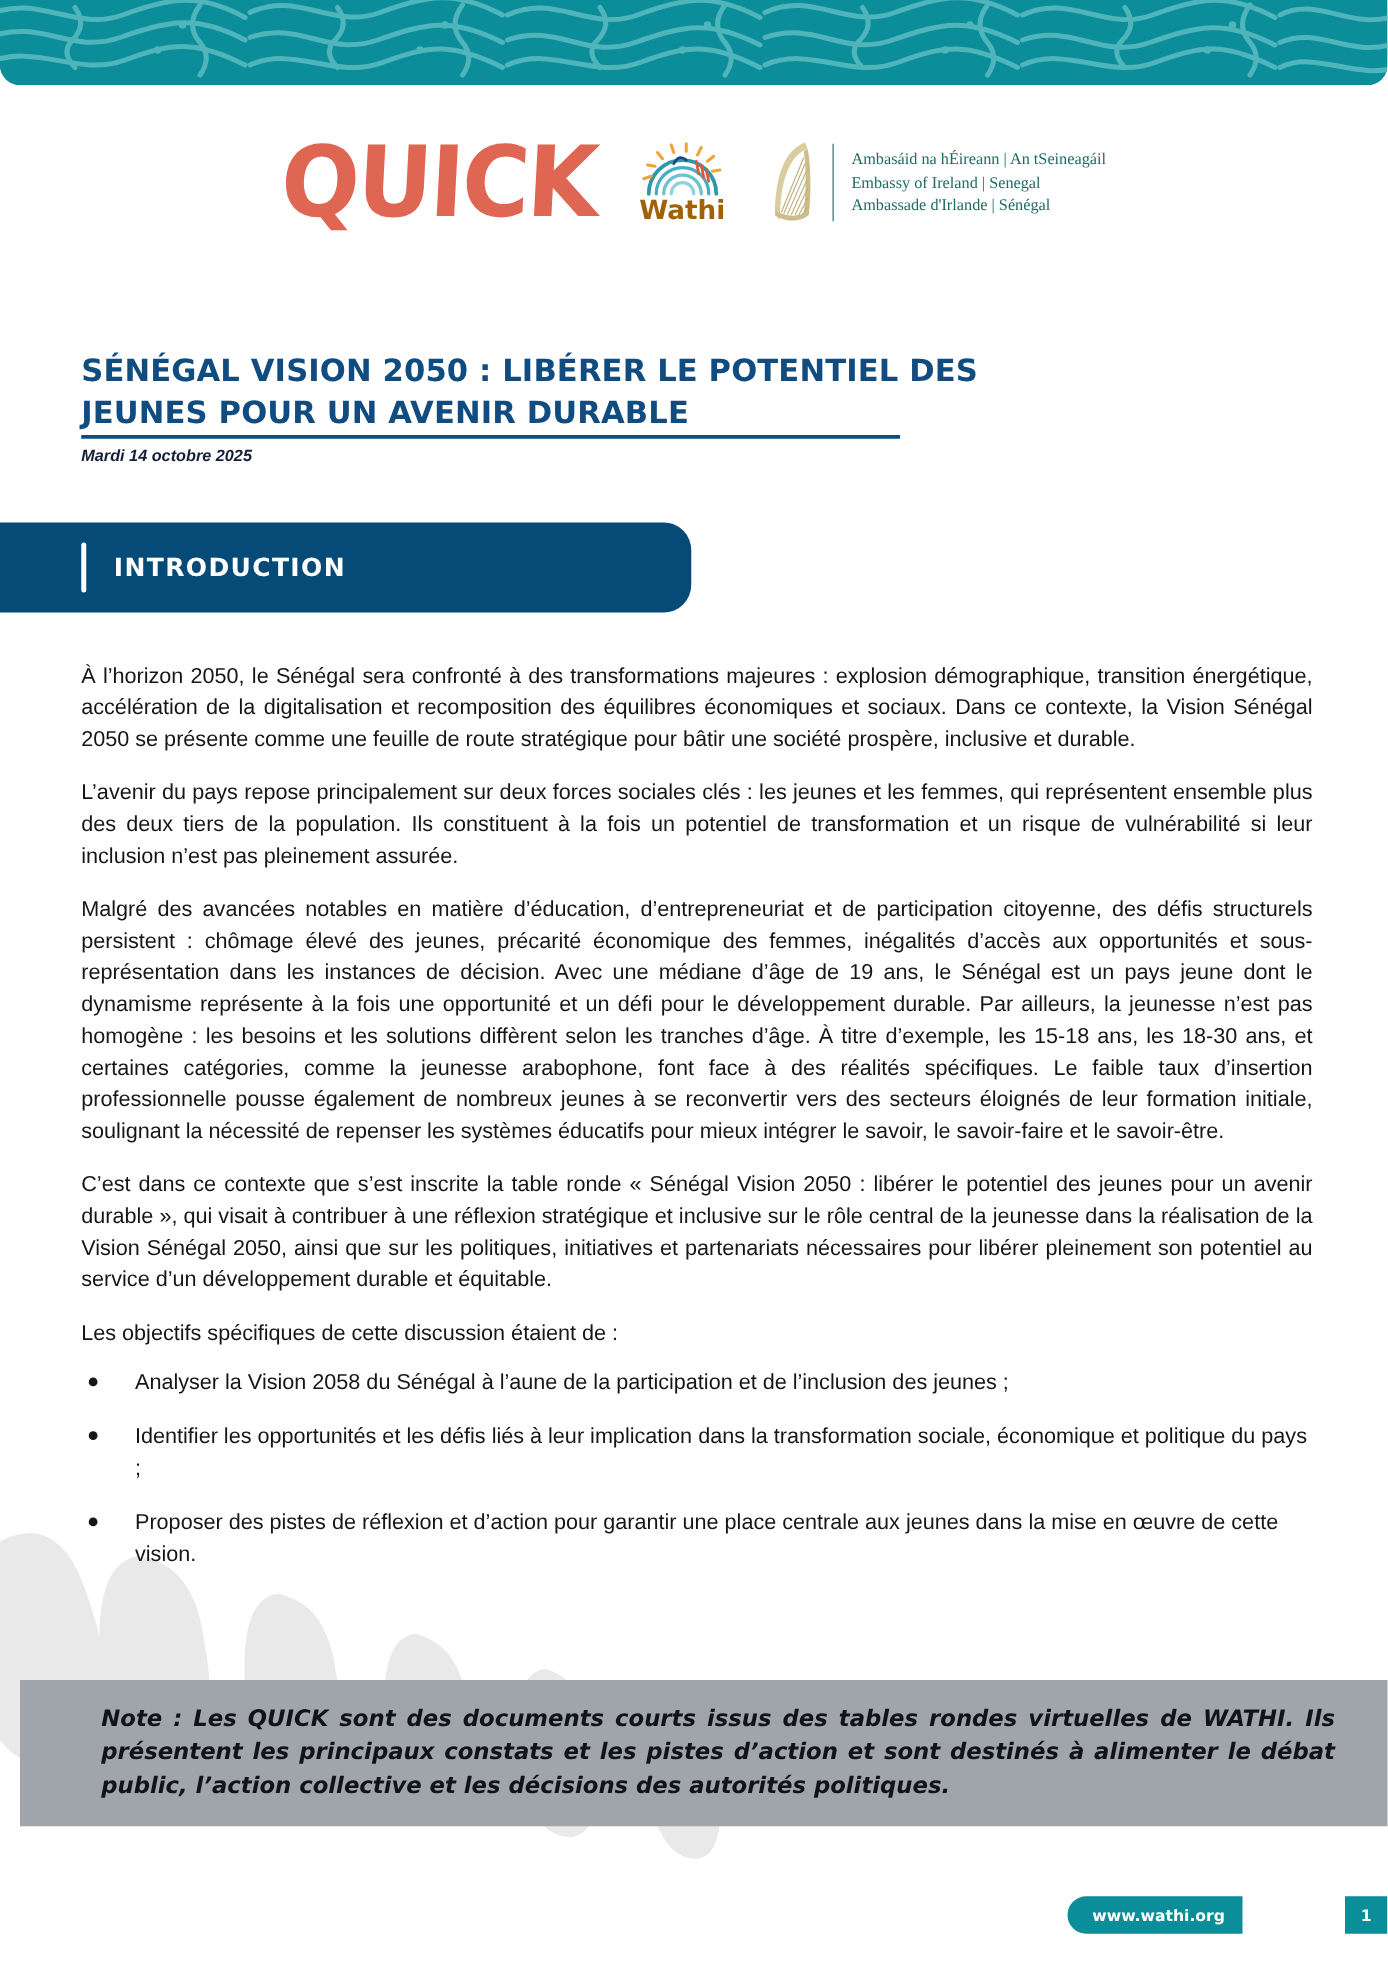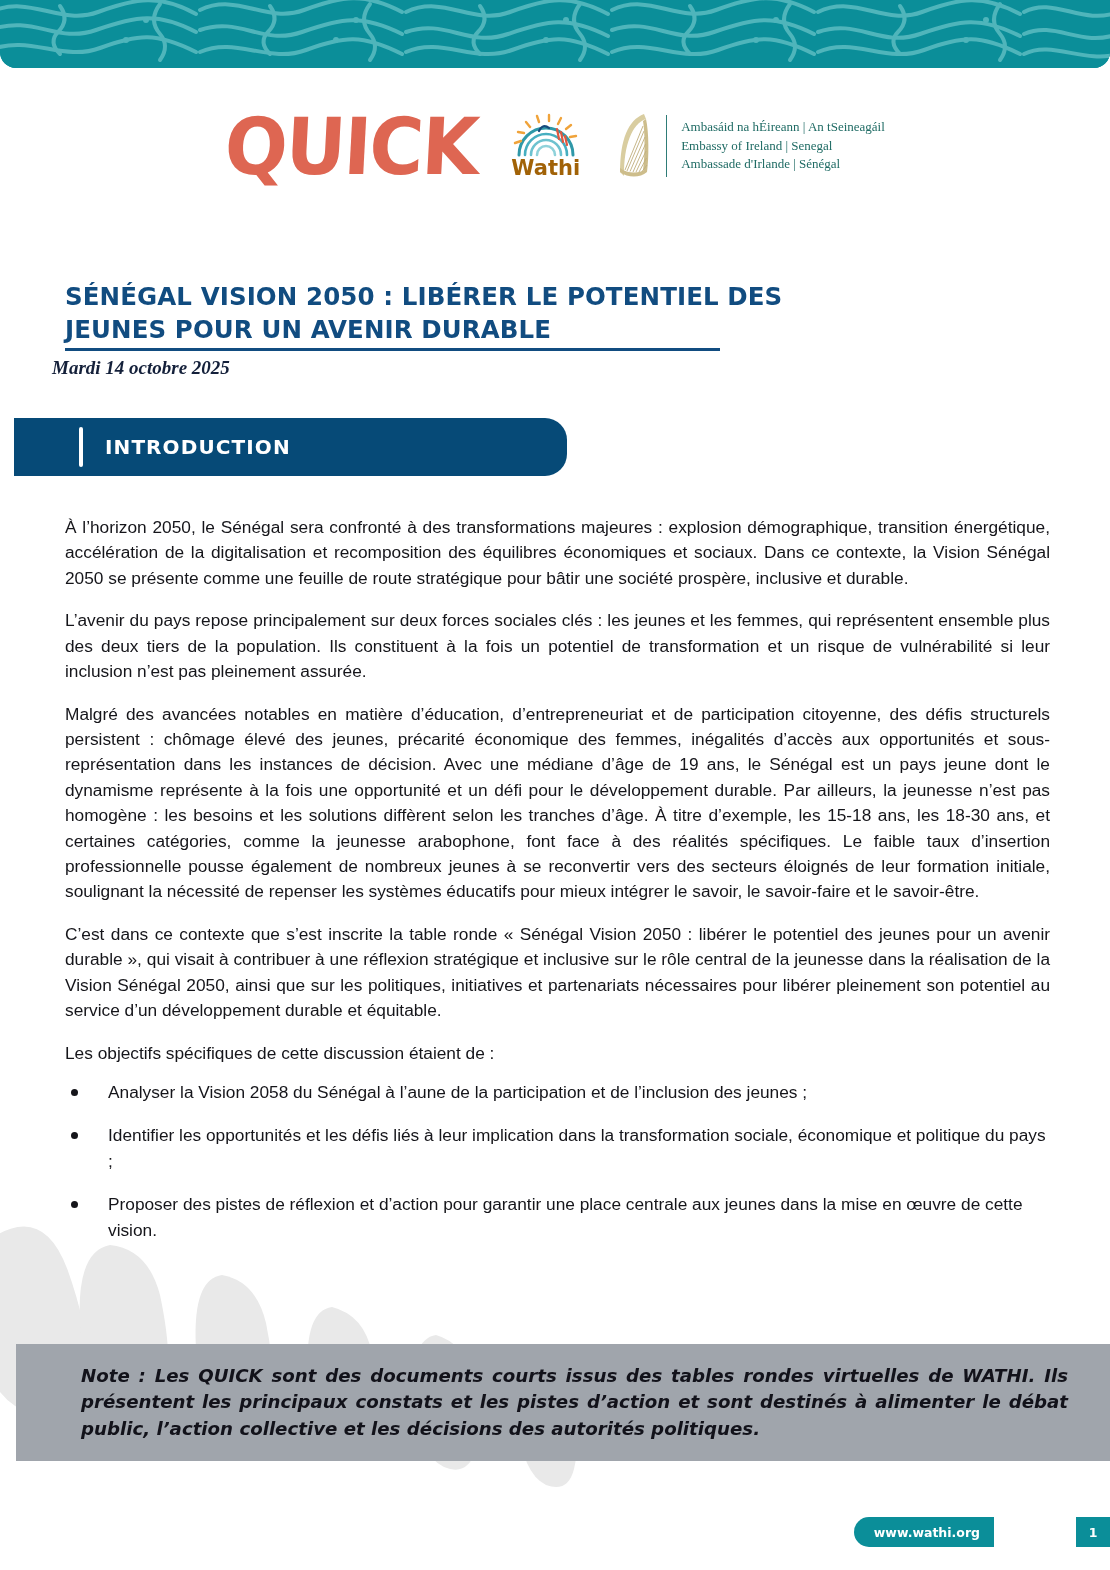--- a/index.html
+++ b/index.html
@@ -116,37 +116,37 @@
     position: absolute;
     left: 65px;
     top: 348px;
     width: 655px;
     height: 3px;
     background: #114c80;
     z-index: 3;
   }
   .doc-date {
     position: absolute;
-    left: 52px;
+    left: 65px;
     top: 357px;
-    font-family: Liberation Serif, serif;
+    font-family: Liberation Sans, sans-serif;
     font-weight: bold;
     font-style: italic;
-    font-size: 19px;
+    font-size: 13px;
     color: #14203a;
     z-index: 3;
   }
 
   
   .section-banner {
     position: absolute;
-    left: 14px;
+    left: 0;
     top: 418px;
     width: 553px;
-    height: 58px;
+    height: 72px;
     background: #064a77;
     border-top-right-radius: 22px;
     border-bottom-right-radius: 22px;
     display: flex;
     align-items: center;
     z-index: 3;
   }
   .section-tick {
     width: 4px;
     height: 40px;
@@ -169,21 +169,21 @@
     left: 65px;
     top: 512px;
     width: 985px;
     z-index: 2;
   }
   .para {
     text-align: justify;
     font-size: 17.3px;
     line-height: 1.47;
     color: #15151a;
-    margin: 3px 0 17px 0;
+    margin: 16px 0 17px 0;
     font-family: "Liberation Sans", sans-serif;
   }
   .para.lead-in { margin-bottom: 14px; }
 
   ul.objectives {
     list-style: none;
     margin: 0;
     padding: 0;
   }
   ul.objectives li {

